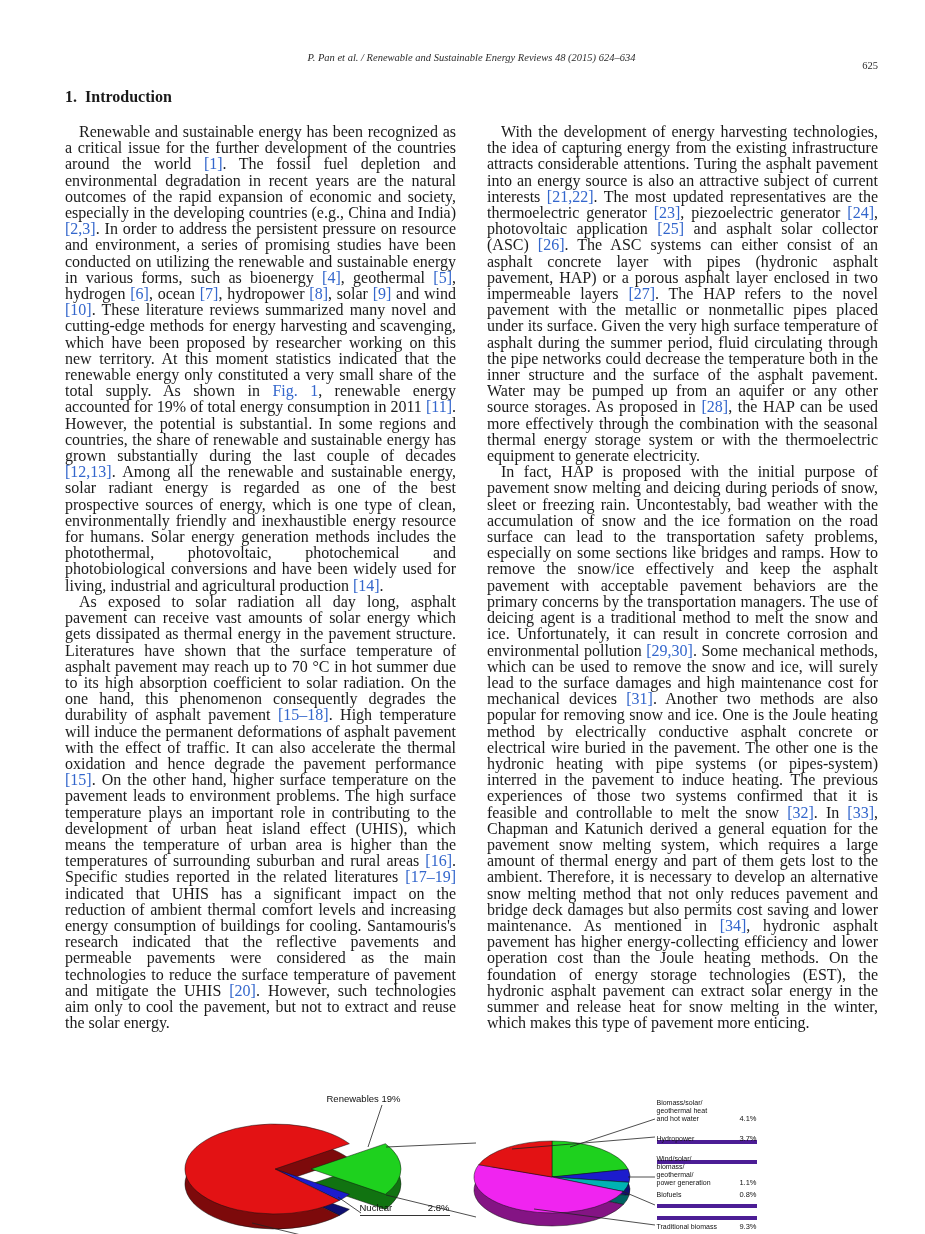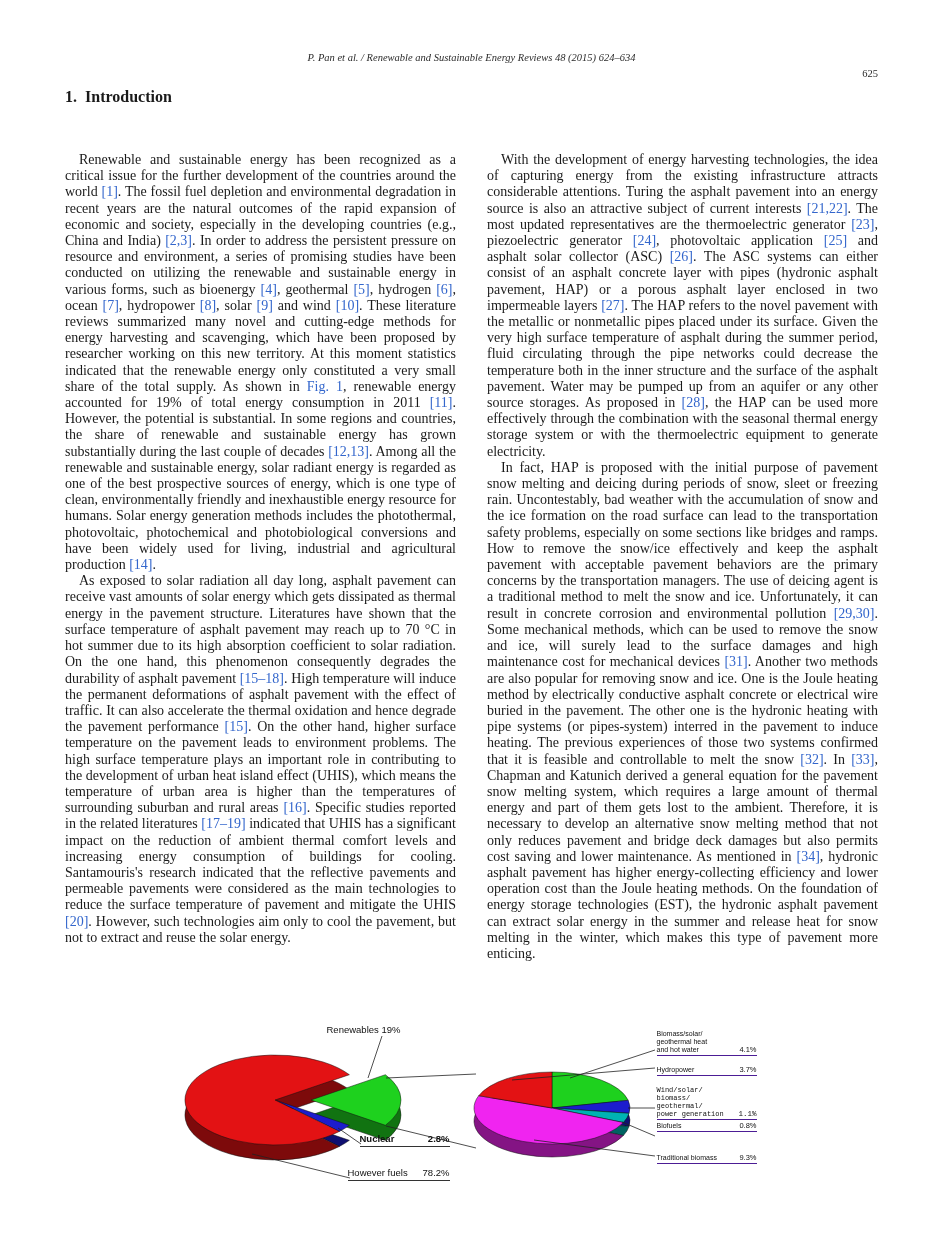--- a/index.html
+++ b/index.html
@@ -1,32 +1,32 @@
 <!DOCTYPE html>
 <html style="--link: #3366cc;"><head>
 <meta charset="utf-8">
 <style>
   :root{ --link:#3366cc; }
   html,body{margin:0;padding:0;background:#ffffff;}
   body{width:925px;height:1234px;overflow:hidden;font-family:"Liberation Serif",serif;color:#1a1a1a;}
   .page{box-sizing:border-box;width:925px;height:1234px;padding:52px 47px 0 65px;border-radius:13px;}
   .running-head{position:relative;font-size:10.5px;height:14px;margin-bottom:22px;}
   .rh-center{display:block;text-align:center;font-style:italic;color:#2b2b2b;}
-  .rh-page{position:absolute;right:0;top:16px;font-style:normal;color:#2b2b2b;}
+  .rh-page{position:absolute;right:0;top:8px;font-style:normal;color:#2b2b2b;}
   .section-heading{font-size:16px;font-weight:bold;margin:0 0 18px 0;}
   .columns{display:flex;gap:31px;min-height:795px;align-items:flex-start;}
-  .col{width:391px;font-size:14px;line-height:16.2px;text-align:justify;margin-top:28px;}
+  .col{width:391px;font-size:16px;line-height:16.2px;text-align:justify;}
   .col p{margin:0;text-indent:14px;}
   .cite{color:var(--link);}
   .figure{margin:60px 0 0 0;}
   .fig-canvas{position:relative;width:680px;height:170px;margin:16px auto;font-family:"Liberation Sans",sans-serif;}
   .fig-canvas svg{position:absolute;left:0;top:0;}
   .fig-label{position:absolute;font-size:9.5px;color:#111;white-space:nowrap;}
   .lbl-pair{display:flex;justify-content:space-between;border-bottom:1px solid #333;padding-bottom:2px;}
-  .bk-row{position:absolute;left:525px;width:100px;display:flex;justify-content:space-between;align-items:flex-end;border-bottom:1px solid #4c1d95;font-size:7px;line-height:8px;padding-bottom:1px;color:#111;}
+  .bk-row{position:absolute;left:525px;width:100px;display:flex;justify-content:space-between;align-items:flex-end;border-bottom:4px solid #4c1d95;font-size:7px;line-height:8px;padding-bottom:17px;color:#111;}
   .bk-name{white-space:pre-line;text-align:left;}
   .bk-val{font-size:7.5px;}
   figcaption{text-align:center;font-family:"Liberation Sans",sans-serif;font-size:10px;margin-top:16px;color:#111;}
   figcaption .fig-num{font-weight:bold;}
 </style>
 </head>
 <body>
 
 <div class="page">
 
@@ -72,39 +72,39 @@
           <line x1="120" y1="132" x2="218" y2="156" stroke="#222" stroke-width="0.8"></line>
           <line x1="254" y1="56" x2="344" y2="52" stroke="#222" stroke-width="0.8"></line>
           <line x1="254" y1="104" x2="344" y2="126" stroke="#222" stroke-width="0.8"></line>
           <line x1="523" y1="28" x2="438" y2="56" stroke="#222" stroke-width="0.8"></line>
           <line x1="523" y1="46" x2="380" y2="58" stroke="#222" stroke-width="0.8"></line>
           <line x1="523" y1="86" x2="496" y2="86" stroke="#222" stroke-width="0.8"></line>
           <line x1="523" y1="114" x2="490" y2="100" stroke="#222" stroke-width="0.8"></line>
           <line x1="523" y1="134" x2="402" y2="118" stroke="#222" stroke-width="0.8"></line>
         </svg>
       <div class="fig-label" style="left:195px;top:2px;">Renewables 19%</div>
-      <div class="fig-label lbl-pair" style="left:228px;top:111px;width:90px;font-weight:bold;">
+      <div class="fig-label lbl-pair" style="left:228px;top:111px;width:90px;">
         <span>Nuclear</span>
         <span>2.8%</span>
       </div>
       <div class="fig-label lbl-pair" style="left:216px;top:145px;width:102px;">
         <span>However fuels</span>
         <span>78.2%</span>
       </div>
     <div class="bk-row" style="top: 2px; height: 30px;">
           <div class="bk-name">Biomass/solar/
 geothermal heat
 and hot water</div>
           <div class="bk-val">4.1%</div>
         </div>
         <div class="bk-row" style="top: 40px; height: 12px;">
           <div class="bk-name">Hydropower</div>
           <div class="bk-val">3.7%</div>
         </div>
-        <div class="bk-row" style="top: 58px; height: 38px; font-family: Liberation Mono, monospace;">
+        <div class="bk-row" style="top: 58px; height: 38px;">
           <div class="bk-name">Wind/solar/
 biomass/
 geothermal/
 power generation</div>
           <div class="bk-val">1.1%</div>
         </div>
         <div class="bk-row" style="top: 96px; height: 12px; align-items: flex-end;">
           <div class="bk-name">Biofuels</div>
           <div class="bk-val">0.8%</div>
         </div>

